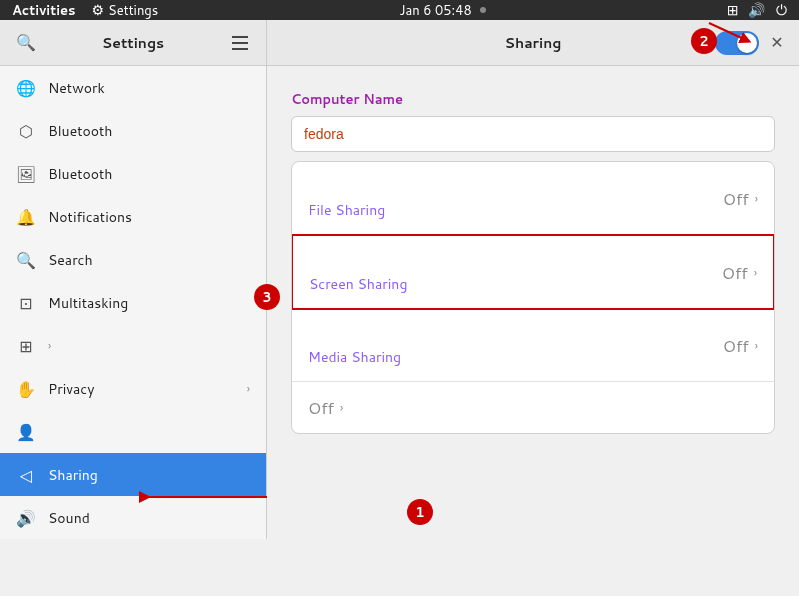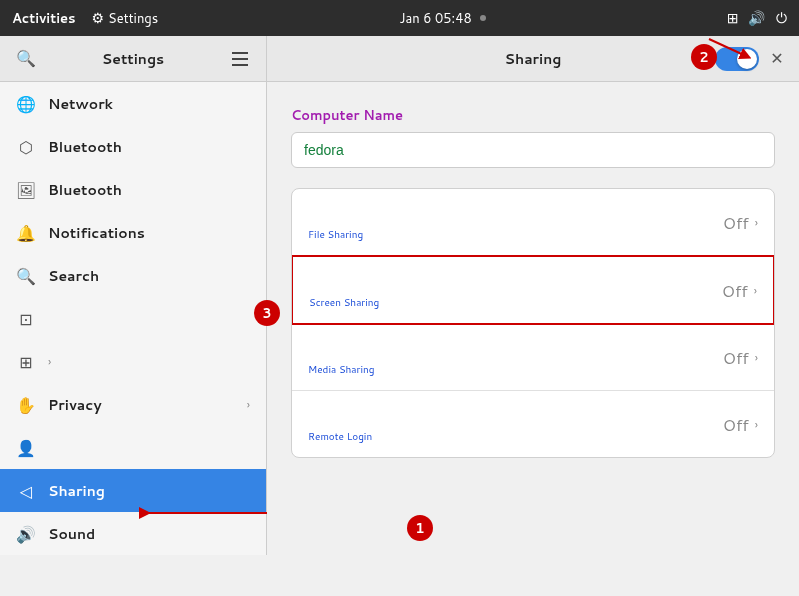--- a/index.html
+++ b/index.html
@@ -6,21 +6,21 @@
     body {
       width: 799px;
       height: 596px;
       font-family: 'Cantarell', 'Segoe UI', sans-serif;
       overflow: hidden;
       background: #f0f0f0;
     }
 
     
     .topbar {
-      height: 36px;
+      height: 20px;
       background: #2d2d2d;
       display: flex;
       align-items: center;
       justify-content: space-between;
       padding: 0 12px;
       color: #fff;
       font-size: 13px;
     }
     .topbar-left {
       display: flex;
@@ -207,21 +207,20 @@
     .sidebar-icon {
       font-size: 16px;
       color: #555;
       width: 20px;
       text-align: center;
       flex-shrink: 0;
     }
     .sidebar-label {
       flex: 1;
       font-size: 14px;
-      font-weight: bold;
     }
     .sidebar-chevron {
       font-size: 12px;
       color: #888;
     }
 
     
     .main-panel {
       flex: 1;
       background: #f0f0f0;
@@ -235,23 +234,23 @@
       margin-bottom: 8px;
     }
     .computer-name-input {
       width: 100%;
       height: 36px;
       border: 1px solid #ccc;
       border-radius: 6px;
       padding: 0 12px;
       font-size: 14px;
       background: #fff;
-      color: #15803d;
+      color: #c2410c;
       outline: none;
-      margin-bottom: 20px;
+      margin-bottom: 9px;
     }
     .sharing-list {
       background: #fff;
       border-radius: 8px;
       border: 1px solid #d0d0d0;
       overflow: hidden;
     }
     .sharing-item {
       display: flex;
       align-items: center;
@@ -260,22 +259,22 @@
       cursor: pointer;
     }
     .sharing-item:last-child { border-bottom: none; }
     .sharing-item.highlighted {
       border: 2px solid #cc0000;
       margin: -1px;
       justify-content: center;
     }
     .sharing-item-label {
       flex: 1;
-      font-size: 10px;
-      color: #1d4ed8;
+      font-size: 14px;
+      color: #8b5cf6;
       margin-top: 24px;
     }
     .sharing-item-status {
       font-size: 16px;
       color: #888;
       margin-right: 6px;
     }
     .sharing-chevron {
       font-size: 12px;
       color: #888;
@@ -395,20 +394,21 @@
           <div class="sidebar-item">
             <span class="sidebar-icon">🔔</span>
             <span class="sidebar-label">Notifications</span>
           </div>
           <div class="sidebar-item">
             <span class="sidebar-icon">🔍</span>
             <span class="sidebar-label">Search</span>
           </div>
           <div class="sidebar-item">
             <span class="sidebar-icon">⊡</span>
+            <span class="sidebar-label">Multitasking</span>
           </div>
           <div class="sidebar-item">
             <span class="sidebar-icon">⊞</span>
             <span class="sidebar-chevron">›</span>
           </div>
           <div class="sidebar-item">
             <span class="sidebar-icon">✋</span>
             <span class="sidebar-label">Privacy</span>
             <span class="sidebar-chevron">›</span>
           </div>
@@ -442,21 +442,20 @@
               <span class="sharing-item-label">Screen Sharing</span>
               <span class="sharing-item-status">Off</span>
               <span class="sharing-chevron">›</span>
             </div>
             <div class="sharing-item">
               <span class="sharing-item-label">Media Sharing</span>
               <span class="sharing-item-status">Off</span>
               <span class="sharing-chevron">›</span>
             </div>
             <div class="sharing-item">
-              <span class="sharing-item-label">Remote Login</span>
               <span class="sharing-item-status">Off</span>
               <span class="sharing-chevron">›</span>
             </div>
           </div>
       </div>
 
       <svg style="position:absolute; left: -130px; bottom: 68px; width: 140px; height: 30px;" viewBox="0 0 140 30">
         <defs>
           <marker id="arrowhead2" markerWidth="6" markerHeight="6" refX="3" refY="3" orient="auto">
             <polygon points="6 0, 0 3, 6 6" fill="#cc0000"></polygon>

